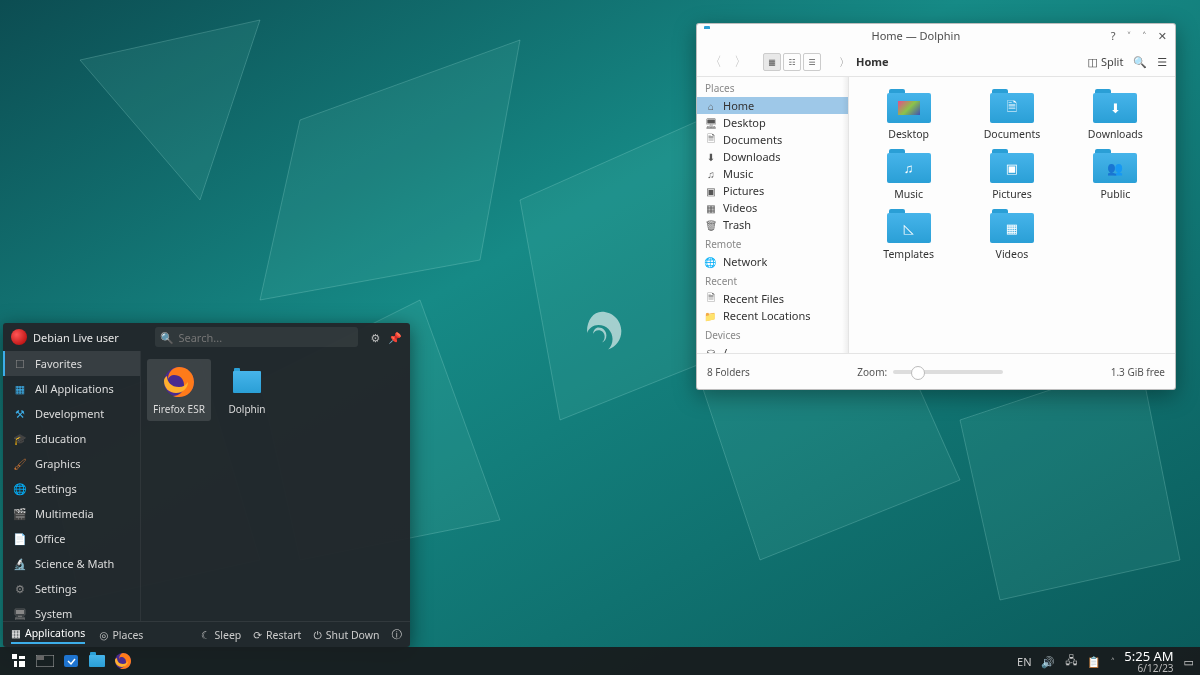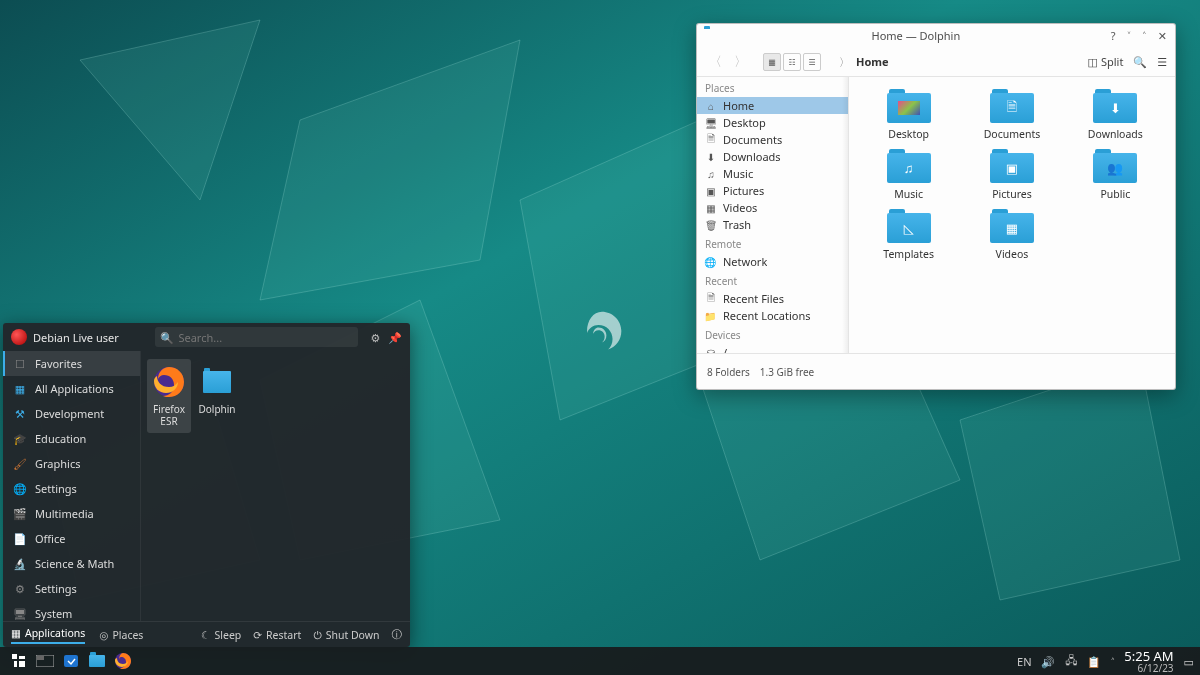--- a/index.html
+++ b/index.html
@@ -53,21 +53,21 @@
 .kickoff-header .search { flex: 1; margin-left: 30px; background: rgba(255,255,255,.07); border-radius: 3px; height: 20px; display: flex; align-items: center; padding: 0 6px; color: #888; gap:4px;}
 .kickoff-header .search input { background: transparent; border: 0; outline: 0; color: #ddd; font-size: 11px; flex:1;}
 .kickoff-header .cfg { display:flex; gap:8px; color:#bbb; padding-left:6px;}
 .kickoff-header .cfg span{cursor:pointer;}
 .kickoff-body { flex: 1; display: flex; min-height: 0; }
 .kickoff-cats { width: 138px; border-right: 1px solid rgba(255,255,255,.06); overflow:hidden;}
 .k-cat { display: flex; align-items: center; gap: 8px; padding: 5px 10px; cursor: pointer; font-size: 11px; color:#dcdcdc;}
 .k-cat.active { background: rgba(255,255,255,.10); border-left: 2px solid #3daee9; padding-left:8px;}
 .k-cat .kico { width: 14px; height: 14px; display:flex;align-items:center;justify-content:center;font-size:11px;}
 .kickoff-apps { flex: 1; padding: 8px 6px; display: flex; gap: 4px; align-items: flex-start; }
-.k-app { width: 44px; display: flex; flex-direction: column; align-items: center; padding: 6px 2px; border-radius: 3px; cursor: pointer; text-align:center;}
+.k-app { width: 64px; display: flex; flex-direction: column; align-items: center; padding: 6px 2px; border-radius: 3px; cursor: pointer; text-align:center;}
 .k-app.sel { background: rgba(255,255,255,.12); }
 .k-app .aico { width: 34px; height: 34px; margin-bottom: 4px; display:flex;align-items:center;justify-content:center;border-radius:4px;}
 .k-app .albl { font-size: 10px; color:#dcdcdc; line-height:1.2;}
 .kickoff-footer { height: 26px; border-top: 1px solid rgba(255,255,255,.08); display: flex; align-items: center; padding: 0 8px; gap: 12px; color:#ccc;}
 .kickoff-footer .left { display:flex; gap:14px; flex:1;}
 .kickoff-footer .left span, .kickoff-footer .right span { display:flex;align-items:center;gap:4px;cursor:pointer;font-size:10.5px;}
 .kickoff-footer .left span.active{color:#fff;border-bottom:2px solid #3daee9;padding-bottom:2px;}
 .kickoff-footer .right{display:flex;gap:12px;}
 
 
@@ -276,20 +276,24 @@
               <div class="tab"></div>
               <div class="body">▦</div>
             </div>
             <div class="folder-label">Videos</div>
           </div>
         </div>
     </div>
   </div>
   <div class="dolphin-status">
     <span>8 Folders</span>
+    <div class="zoom">
+      <span>Zoom:</span>
+      <div class="slider"></div>
+    </div>
     <span>1.3 GiB free</span>
   </div>
 </div>
 
 <div class="kickoff">
   <div class="kickoff-header">
     <span class="avatar"></span>
     <span class="uname">Debian Live user</span>
     <div class="search">
       <span>🔍</span>

